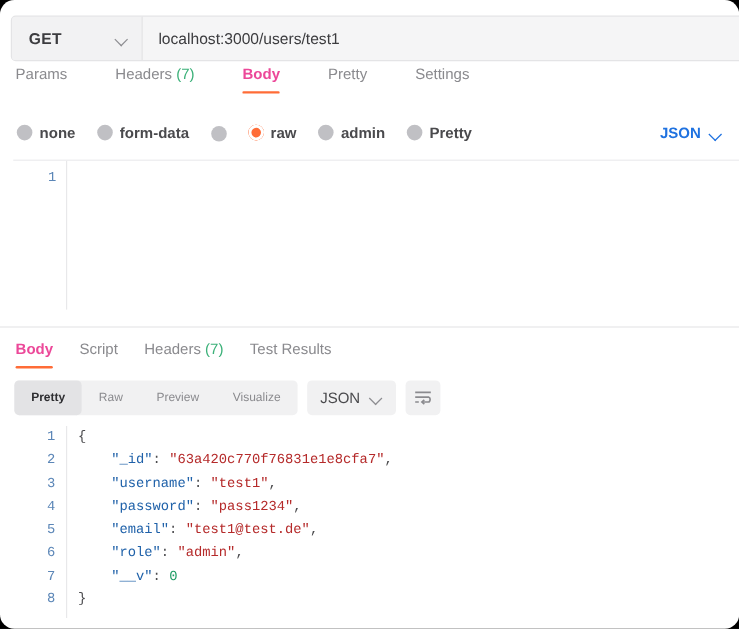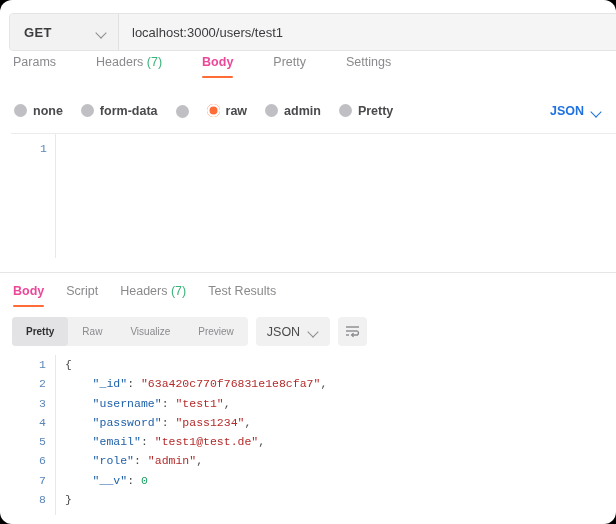--- a/index.html
+++ b/index.html
@@ -368,22 +368,22 @@
       <div class="tab active"><span>Body</span></div>
       <div class="tab"><span>Script</span></div>
       <div class="tab"><span>Headers</span><span class="cnt"> (7)</span></div>
       <div class="tab"><span>Test Results</span></div>
     </div>
 
   <div class="resp-toolbar">
     <div class="seg" id="seg-group">
         <div class="seg-btn active">Pretty</div>
         <div class="seg-btn">Raw</div>
+        <div class="seg-btn">Preview</div>
         <div class="seg-btn">Visualize</div>
-        <div class="seg-btn">Preview</div>
       </div>
     <div class="fmt-select">
       <span class="t">JSON</span>
       <span class="chev"></span>
     </div>
     <div class="wrap-btn">
       <svg width="15" height="13" viewBox="0 0 15 13">
         <line x1="1" y1="2" x2="14" y2="2" stroke="#8a8a8e" stroke-width="1.4"></line>
         <line x1="1" y1="6" x2="12.5" y2="6" stroke="#8a8a8e" stroke-width="1.4"></line>
         <path d="M12.5 6 a2.6 2.6 0 0 1 0 4 H7" fill="none" stroke="#8a8a8e" stroke-width="1.4"></path>

